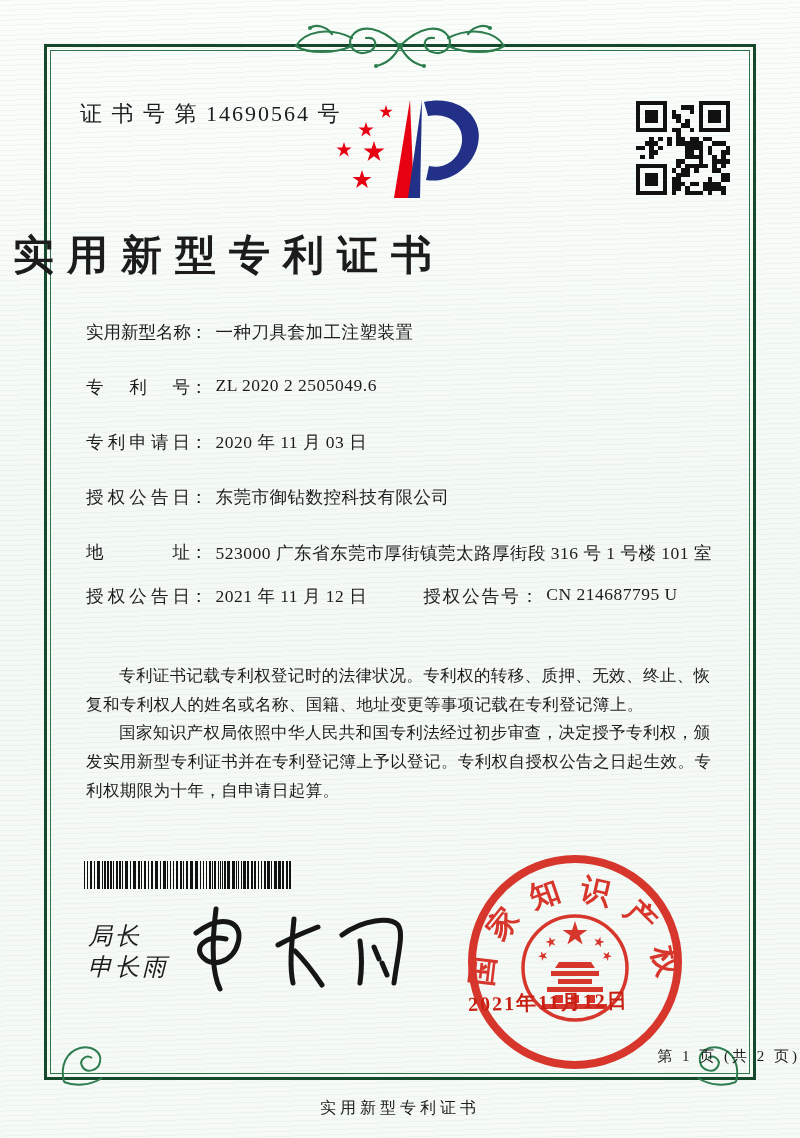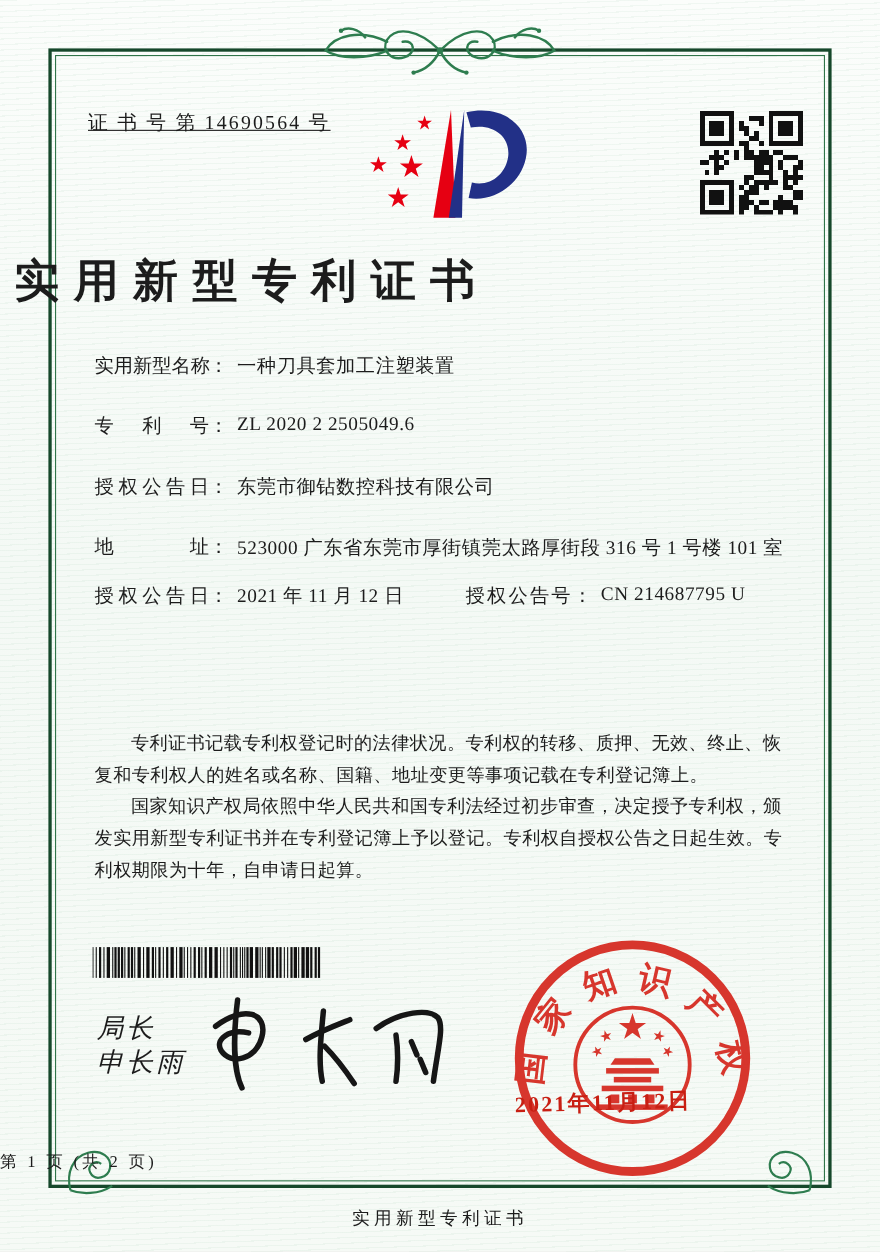--- a/index.html
+++ b/index.html
@@ -11,21 +11,21 @@
     font-family:"Liberation Serif","DejaVu Serif",serif;
     color:#1c1c1c;
   }
   .frame{
     position:absolute;left:44px;top:44px;width:706px;height:1030px;
     border:3px solid #16482b;
   }
   .frame-inner{
     position:absolute;inset:3px;border:1px solid #2f7549;
   }
-  .cert-no{position:absolute;left:80px;top:99px;font-size:18px;letter-spacing:2px;text-decoration:underline;}
+  .cert-no{position:absolute;left:80px;top:99px;font-size:22px;letter-spacing:2px;}
   .logo{position:absolute;left:322px;top:90px;width:164px;height:114px;}
   .qr{position:absolute;left:636px;top:101px;width:94px;height:94px;}
   .title{
     position:absolute;left:0;right:0;top:228px;
     font-size:41px;font-weight:700;letter-spacing:13px;text-indent:13px;
   }
   .fields{position:absolute;left:86px;top:320px;width:632px;font-size:17.5px;}
   .frow{margin-bottom:31px;white-space:nowrap;}
   .frow .lab{
     display:inline-block;width:104px;text-align:justify;text-align-last:justify;
@@ -44,21 +44,21 @@
   }
   .paras p{margin:0;text-indent:2em;}
   .barcode{position:absolute;left:84px;top:861px;width:208px;height:28px;}
   .signer{position:absolute;left:88px;top:921px;font-size:24px;line-height:31px;letter-spacing:3px;font-style:italic;}
   .signature{position:absolute;left:182px;top:893px;width:232px;height:112px;}
   .seal{position:absolute;left:463px;top:850px;width:224px;height:224px;opacity:.93;}
   .seal-date{
     position:absolute;left:468px;top:989px;color:#c81f13;font-size:20px;
     font-weight:700;letter-spacing:2px;transform:rotate(-1.5deg);white-space:nowrap;
   }
-  .page-num{position:absolute;left:0;right:0;top:1047px;text-align:left;font-size:15px;letter-spacing:3px;}
+  .page-num{position:absolute;left:0;right:0;top:1047px;text-align:right;font-size:15px;letter-spacing:3px;}
   .back-note{position:absolute;left:0;right:0;top:1098px;text-align:center;font-size:16px;letter-spacing:4px;}
   .ornament-top{position:absolute;left:268px;top:16px;width:264px;height:56px;}
   .flourish{position:absolute;width:54px;height:54px;}
   .flourish.bl{left:56px;top:1036px;}
   .flourish.br{left:690px;top:1036px;transform:scaleX(-1);}
 </style>
 </head>
 <body>
 
 <div class="photo">
@@ -340,20 +340,23 @@
   <div class="title">实用新型专利证书</div>
 
   <div class="fields">
     <div class="frow">
       <span class="lab">实用新型名称</span><span class="colon">：</span><span class="val">一种刀具套加工注塑装置</span>
     </div>
     <div class="frow">
       <span class="lab">专利号</span><span class="colon">：</span><span class="val">ZL 2020 2 2505049.6</span>
     </div>
     <div class="frow">
+      <span class="lab">专利申请日</span><span class="colon">：</span><span class="val">2020 年 11 月 03 日</span>
+    </div>
+    <div class="frow">
       <span class="lab">授权公告日</span><span class="colon">：</span><span class="val">东莞市御钻数控科技有限公司</span>
     </div>
     <div class="frow addr">
       <span class="lab">地址</span><span class="colon">：</span><span class="val">523000 广东省东莞市厚街镇莞太路厚街段 316 号 1 号楼 101 室</span>
     </div>
     <div class="frow grant">
       <span class="lab">授权公告日</span><span class="colon">：</span><span class="val">2021 年 11 月 12 日</span><span class="grant2"><span class="lab2">授权公告号</span><span class="colon">：</span><span class="val">CN 214687795 U</span></span>
     </div>
   </div>
 

